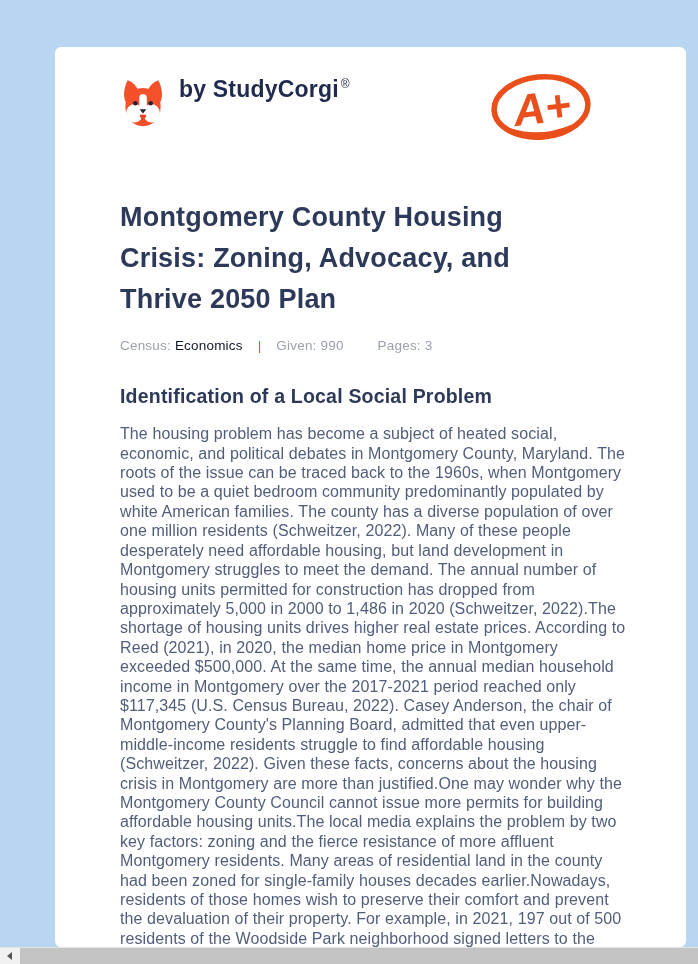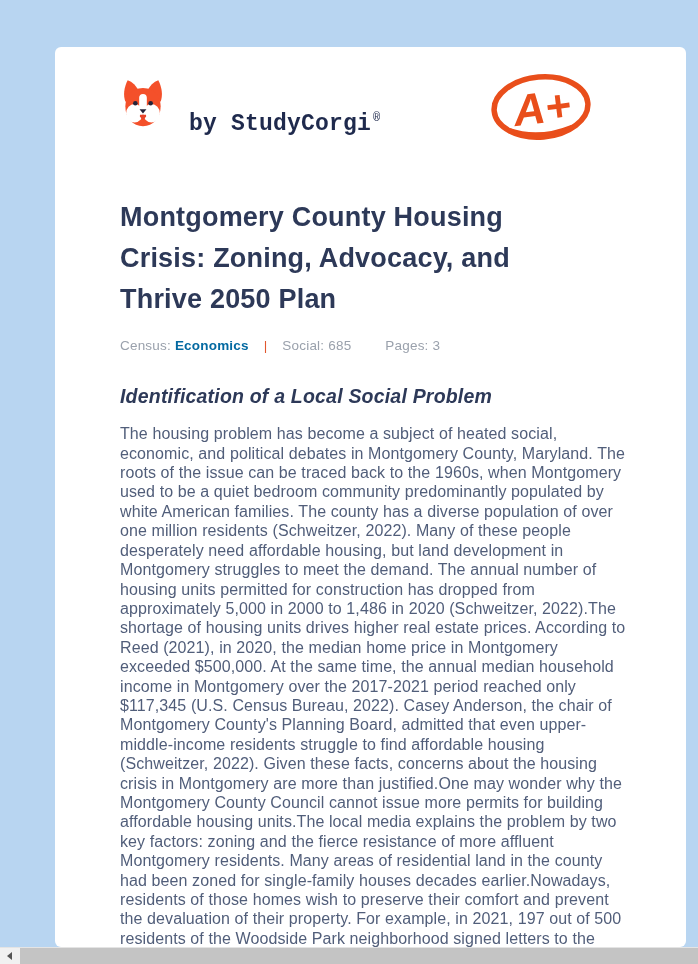--- a/index.html
+++ b/index.html
@@ -19,21 +19,21 @@
     overflow: hidden;
   }
   .card-inner { padding: 23px 55px 0 65px; }
 
   
   .header-row {
     display: flex;
     justify-content: space-between;
     align-items: flex-start;
   }
-  .brand { display: flex; align-items: flex-end; gap: 23px; padding-top: 6px; font-family: Liberation Mono, monospace; }
+  .brand { display: flex; align-items: flex-start; gap: 13px; padding-top: 6px; }
   .brand-text {
     font-size: 23px;
     font-weight: bold;
     color: #1f2a4d;
     letter-spacing: 0.2px;
     white-space: nowrap;
   }
   .brand-text sup {
     font-size: 12px;
     font-weight: normal;
@@ -52,36 +52,35 @@
     color: #2d3958;
     letter-spacing: 0.2px;
   }
   .meta-row {
     margin-top: 14px;
     font-size: 13.5px;
     color: #9aa1ac;
     letter-spacing: 0.2px;
   }
   .meta-row .topic-link {
-    color: #0369a1;
-    font-weight: 700;
+    color: #0f172a;
+    font-weight: 400;
     text-decoration: none;
     cursor: pointer;
   }
   .meta-row .separator { color: #e1572e; margin: 0 11px; }
   .meta-row .pages-group { margin-left: 30px; }
 
   
   .section-heading {
     margin-top: 32px;
     font-size: 19.5px;
     font-weight: bold;
     color: #2d3958;
     letter-spacing: 0.2px;
-    font-style: italic;
   }
   .body-text {
     margin-top: 15px;
     width: 512px;
     font-size: 16px;
     line-height: 19.4px;
     color: #515e7a;
     letter-spacing: 0.1px;
   }
 
@@ -149,22 +148,22 @@
         </svg>
       </div>
     </div>
 
     <h1 class="article-title">Montgomery County Housing Crisis: Zoning, Advocacy, and Thrive 2050 Plan</h1>
 
     <div class="meta-row">
       <span>Census:</span>
       <span class="topic-link">Economics</span>
       <span class="separator">|</span>
-      <span>Social:</span>
-      <span>685</span>
+      <span>Given:</span>
+      <span>990</span>
       <span class="pages-group">Pages:</span>
       <span>3</span>
     </div>
 
     <h2 class="section-heading">Identification of a Local Social Problem</h2>
 
     <p class="body-text">The housing problem has become a subject of heated social, economic, and political debates in Montgomery County, Maryland. The roots of the issue can be traced back to the 1960s, when Montgomery used to be a quiet bedroom community predominantly populated by white American families. The county has a diverse population of over one million residents (Schweitzer, 2022). Many of these people desperately need affordable housing, but land development in Montgomery struggles to meet the demand. The annual number of housing units permitted for construction has dropped from approximately 5,000 in 2000 to 1,486 in 2020 (Schweitzer, 2022).The shortage of housing units drives higher real estate prices. According to Reed (2021), in 2020, the median home price in Montgomery exceeded $500,000. At the same time, the annual median household income in Montgomery over the 2017-2021 period reached only $117,345 (U.S. Census Bureau, 2022). Casey Anderson, the chair of Montgomery County's Planning Board, admitted that even upper-middle-income residents struggle to find affordable housing (Schweitzer, 2022). Given these facts, concerns about the housing crisis in Montgomery are more than justified.One may wonder why the Montgomery County Council cannot issue more permits for building affordable housing units.The local media explains the problem by two key factors: zoning and the fierce resistance of more affluent Montgomery residents. Many areas of residential land in the county had been zoned for single-family houses decades earlier.Nowadays, residents of those homes wish to preserve their comfort and prevent the devaluation of their property. For example, in 2021, 197 out of 500 residents of the Woodside Park neighborhood signed letters to the Council. Homeowners complained that</p>
 
   </div>
 </div>

